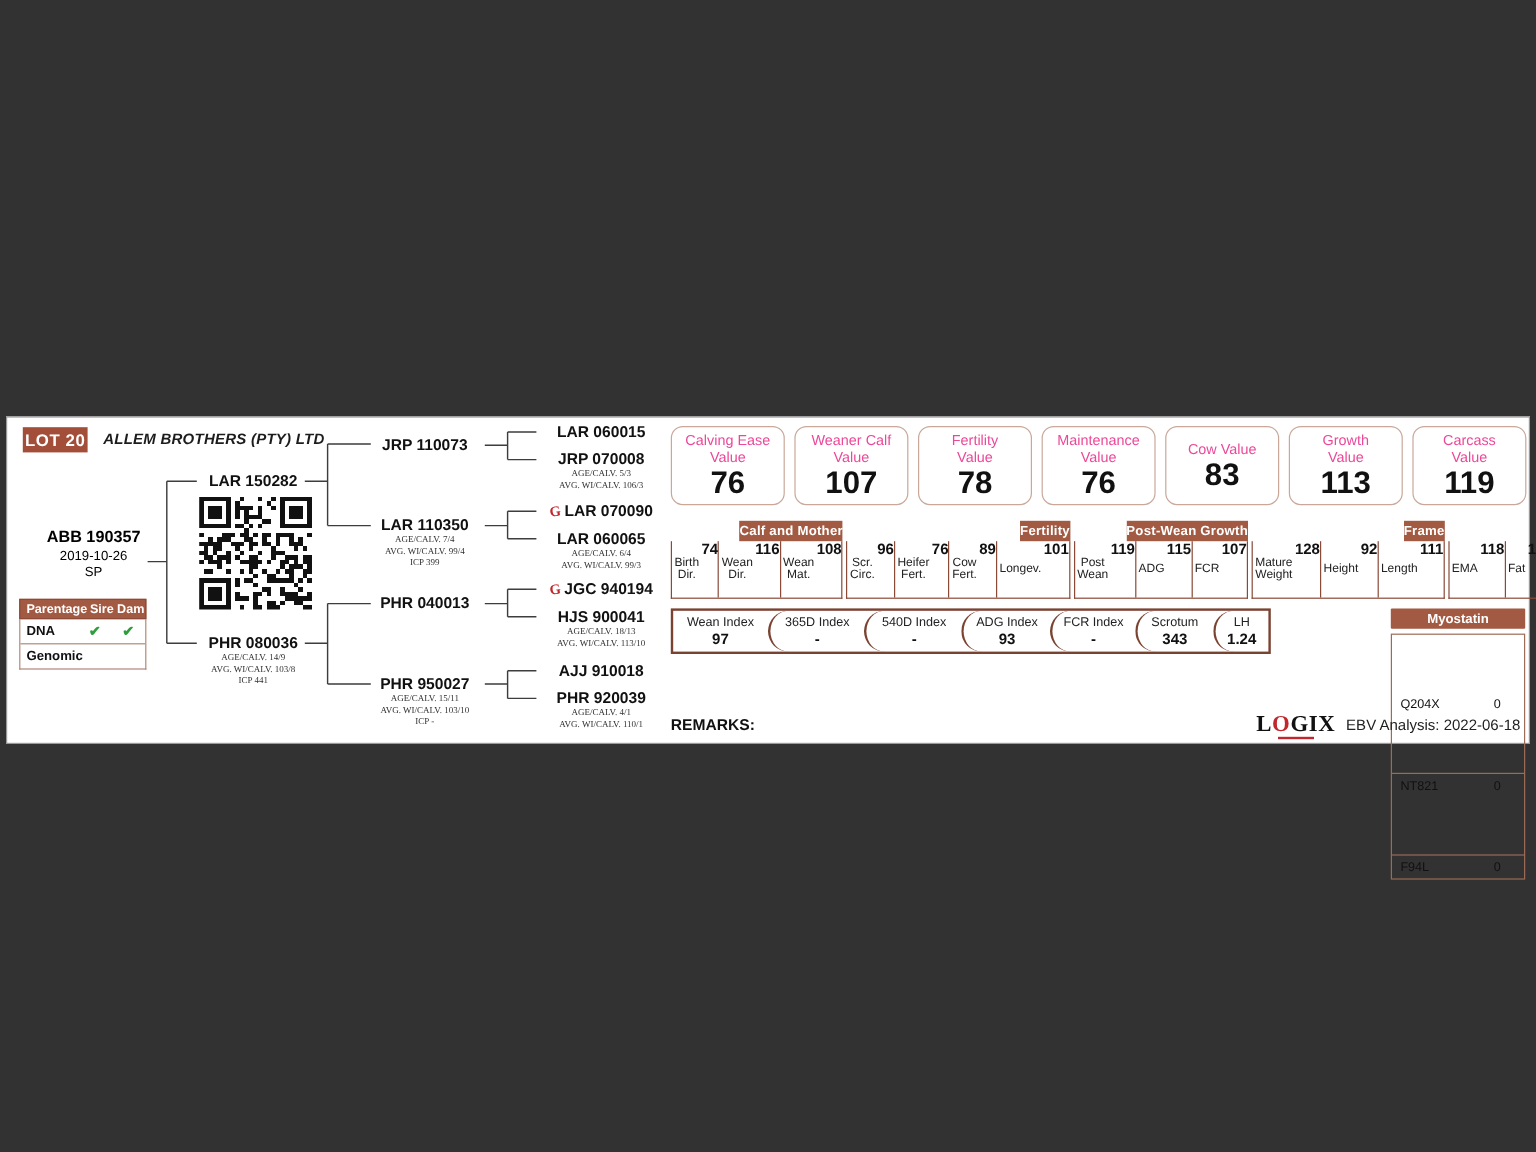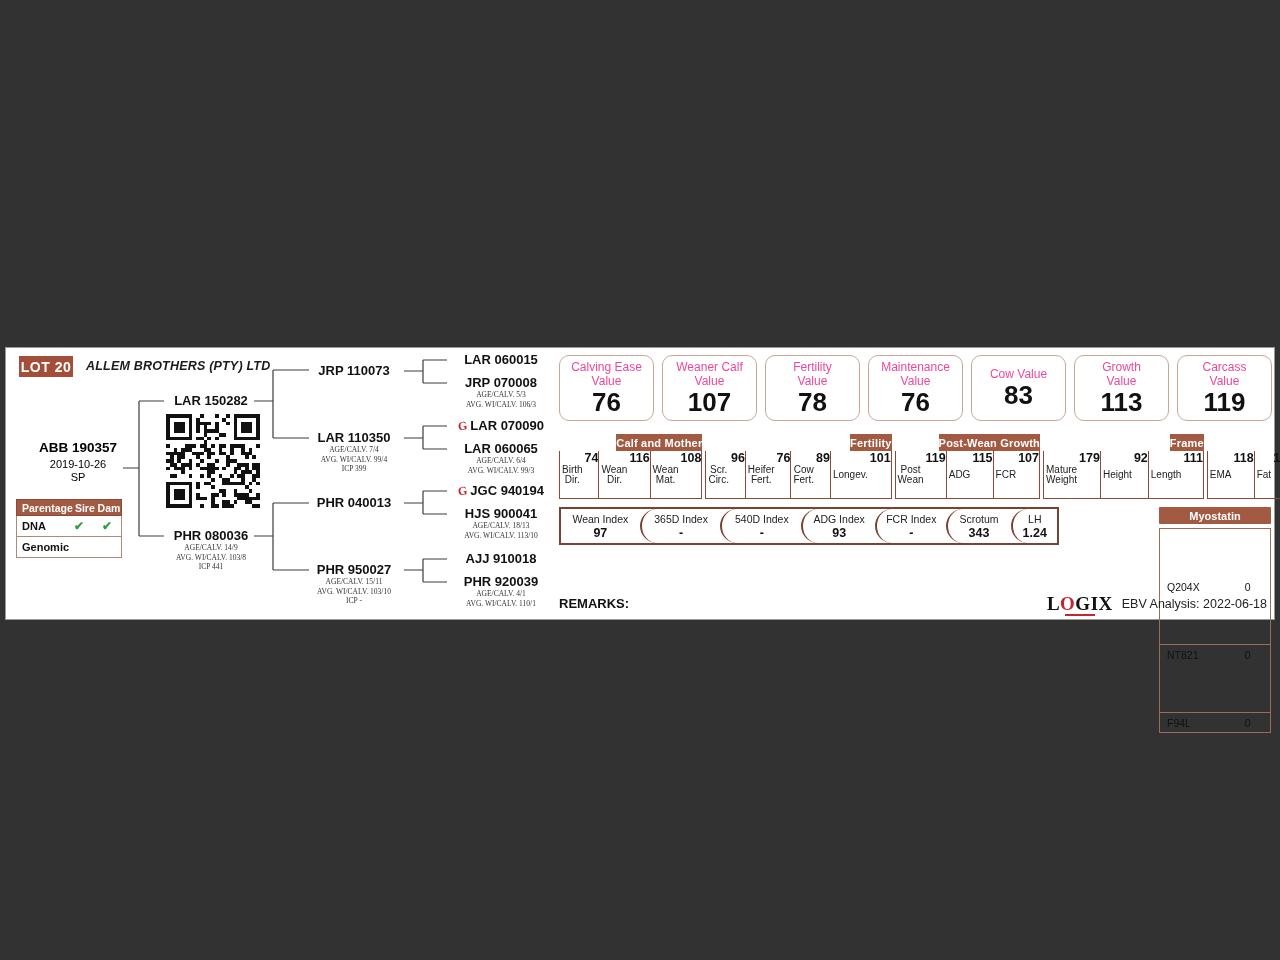--- a/index.html
+++ b/index.html
@@ -504,21 +504,21 @@
             <div class="clabel">FCR</div>
             <div class="cval">107</div>
           </div>
       </div>
     </div>
     <div class="group" style="flex:156 1 0">
       <div class="ghead">Frame</div>
       <div class="gcells">
         <div class="gcell">
             <div class="clabel">Mature Weight</div>
-            <div class="cval">179</div>
+            <div class="cval">128</div>
           </div>
         <div class="gcell">
             <div class="clabel">Height</div>
             <div class="cval">92</div>
           </div>
         <div class="gcell">
             <div class="clabel">Length</div>
             <div class="cval">111</div>
           </div>
       </div>

